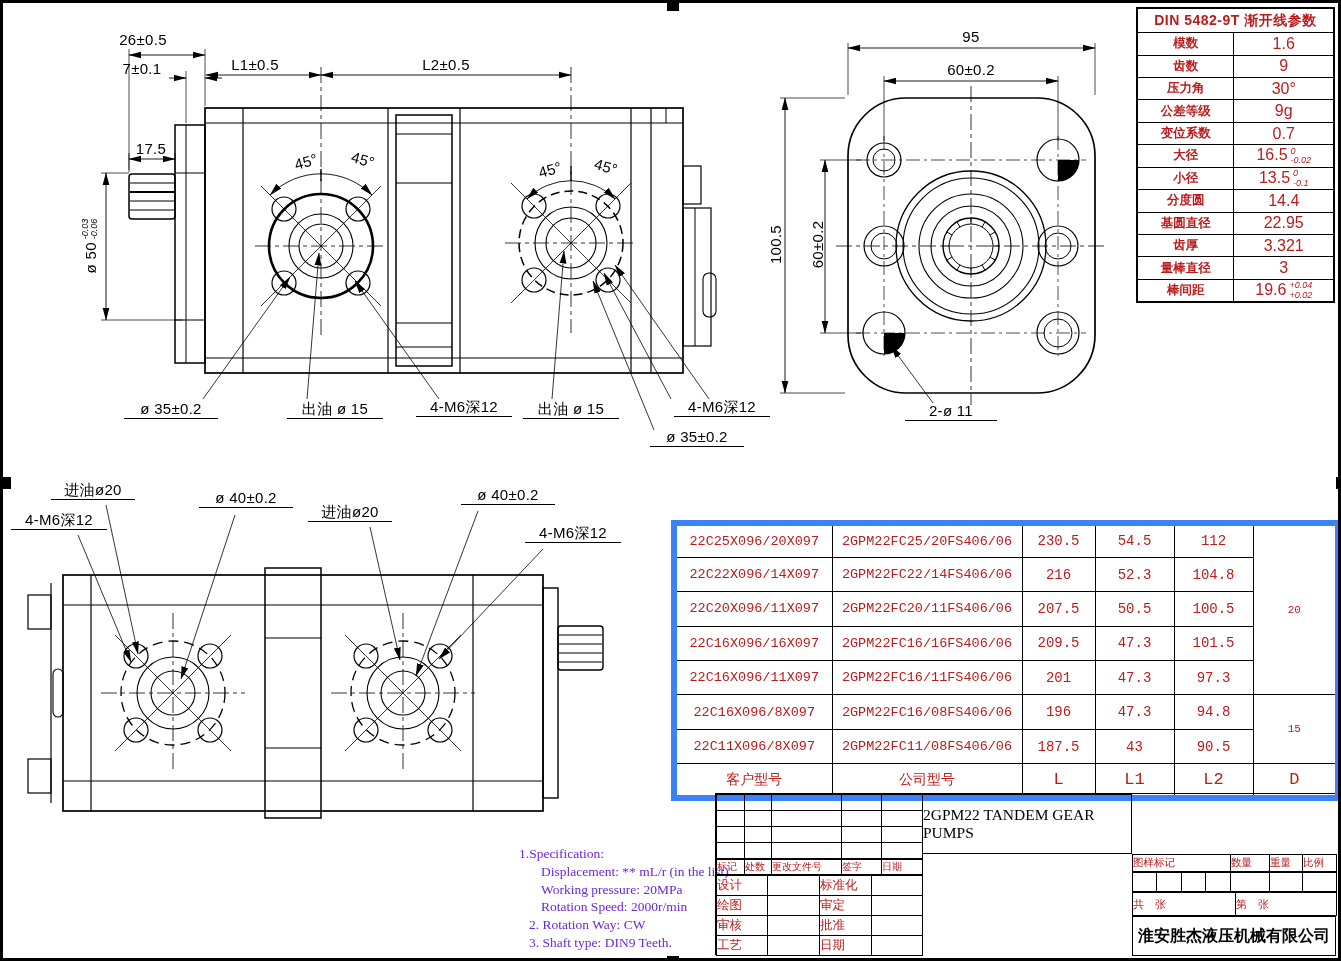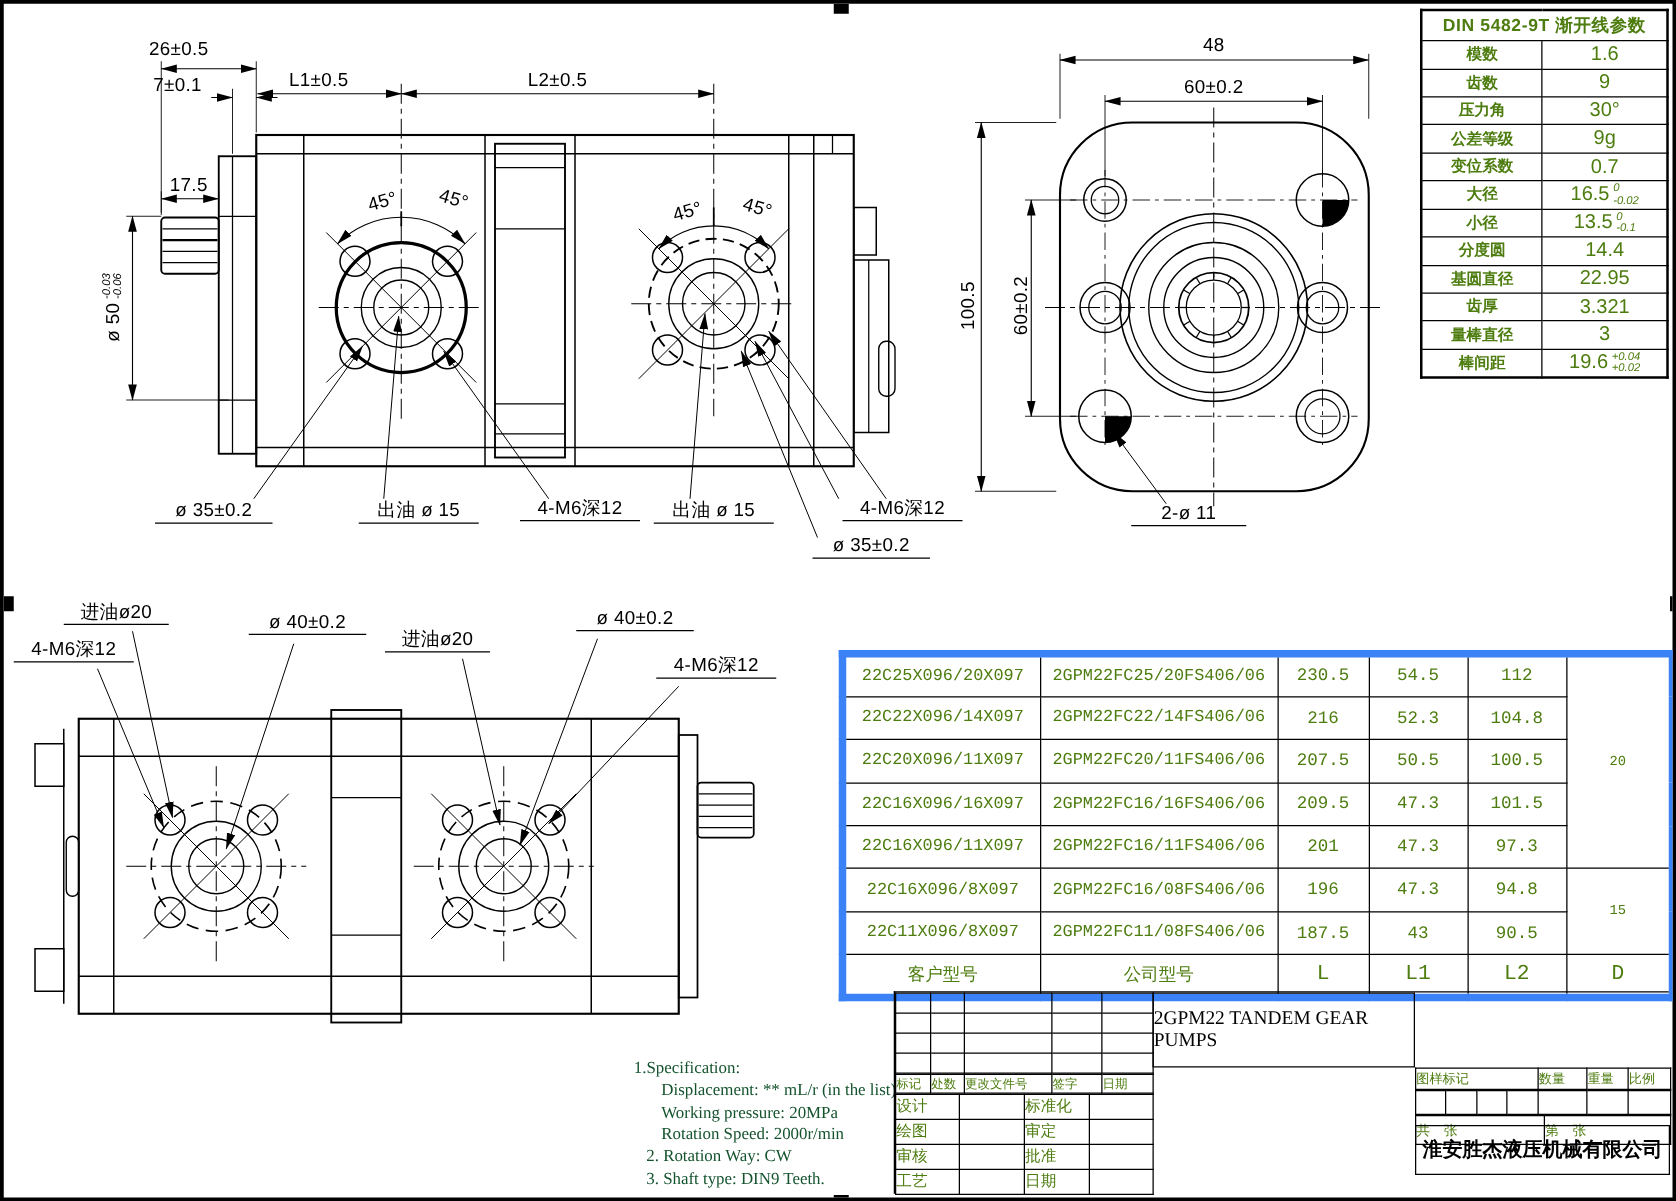--- a/index.html
+++ b/index.html
@@ -7,21 +7,21 @@
 body{font-family:"Liberation Sans",sans-serif}
 .sheet{position:relative;width:1341px;height:961px;background:#fff;border:3px solid #000;overflow:hidden}
 svg.lw{position:absolute;left:0;top:0}
 .dim{position:absolute;color:#000;font-size:15px;text-align:center;white-space:nowrap;line-height:17px;letter-spacing:.3px}
 .dim.u{border-bottom:1px solid #000;padding:0 2px 1px}
 .rot{transform:rotate(-90deg)}
 .r-15{transform:rotate(-16deg)}
 .r15{transform:rotate(16deg)}
 .flexc{display:flex;align-items:center;justify-content:center}
 .ts{display:inline-flex;flex-direction:column;justify-content:center;font-size:9px;line-height:9.5px;margin-left:3px;vertical-align:middle;text-align:left;letter-spacing:0}
-table{border-collapse:collapse;table-layout:fixed;color:#4d7c0f}
+table{border-collapse:collapse;table-layout:fixed;color:#b91c1c}
 td{border:1px solid #000;overflow:hidden;vertical-align:middle}
 
 .dintab{position:absolute;left:1133px;top:4px;width:199px;height:296px;border:2px solid #000}
 .dintab td{text-align:center;height:21px}
 .dintab .dh{font-size:14px;font-weight:bold;letter-spacing:.5px;height:23px}
 .dintab .dl{font-size:12.5px;font-weight:bold}
 .dintab .dv{font-size:16px}
 
 .mtab{position:absolute;left:668px;top:517px;width:664px;height:276px;border:6px solid #3b82f6;font-family:Liberation Mono, monospace}
 .mtab td{text-align:center;font-size:13.5px;height:34.4px}
@@ -34,21 +34,21 @@
 .tb .abs{position:absolute}
 .tb table{width:100%;height:100%}
 .tb td{text-align:left}
 .revh td{font-size:10px}
 .roles td{font-size:12.5px}
 .box{position:absolute;border:1px solid #000;display:flex;align-items:center;justify-content:center;color:#000}
 .serif{font-family:Liberation Serif, serif}
 .stamph td{font-size:10.5px}
 .sheets td{font-size:11px;letter-spacing:4px}
 
-.notes{position:absolute;left:504px;top:842px;width:210px;font-family:"Liberation Serif",serif;font-size:13.5px;line-height:17.8px;color:#14532d;white-space:nowrap}
+.notes{position:absolute;left:516px;top:842px;width:210px;font-family:"Liberation Serif",serif;font-size:13.5px;line-height:17.8px;color:#6d28d9;white-space:nowrap}
 .notes .ind{padding-left:22px}
 .notes .ind2{padding-left:10px}
 </style>
 </head>
 <body>
 
 <div class="sheet">
 
 <svg class="lw" width="1341" height="961" viewBox="0 0 1341 961">
 <defs>
@@ -279,21 +279,21 @@
 <div class="dim r15" style="left:340px;top:148px;width:40px">45°</div>
 <div class="dim r-15" style="left:527px;top:158px;width:40px">45°</div>
 <div class="dim r15" style="left:583px;top:155px;width:40px">45°</div>
 <div class="dim u" style="left:121px;top:397px;width:94px">ø 35±0.2</div>
 <div class="dim u" style="left:284px;top:397px;width:96px">出油 ø 15</div>
 <div class="dim u" style="left:413px;top:395px;width:96px">4-M6深12</div>
 <div class="dim u" style="left:520px;top:397px;width:96px">出油 ø 15</div>
 <div class="dim u" style="left:671px;top:395px;width:96px">4-M6深12</div>
 <div class="dim u" style="left:647px;top:425px;width:94px">ø 35±0.2</div>
 
-<div class="dim" style="left:940px;top:25px;width:56px">48</div>
+<div class="dim" style="left:940px;top:25px;width:56px">95</div>
 <div class="dim" style="left:928px;top:58px;width:80px">60±0.2</div>
 <div class="dim rot" style="left:742px;top:233px;width:60px">100.5</div>
 <div class="dim rot" style="left:782px;top:233px;width:64px">60±0.2</div>
 <div class="dim u" style="left:902px;top:399px;width:92px">2-ø 11</div>
 
 <div class="dim u" style="left:48px;top:478px;width:84px">进油ø20</div>
 <div class="dim u" style="left:8px;top:508px;width:96px">4-M6深12</div>
 <div class="dim u" style="left:196px;top:486px;width:94px">ø 40±0.2</div>
 <div class="dim u" style="left:305px;top:500px;width:84px">进油ø20</div>
 <div class="dim u" style="left:458px;top:483px;width:94px">ø 40±0.2</div>
@@ -608,18 +608,18 @@
           </colgroup>
       <tbody>
             <tr>
         <td>共  张</td>
         <td>第  张</td>
       </tr>
     </tbody>
         </table>
   </div>
 
-  <div class="box serif" style="left:416px;top:106px;width:204px;height:40px;font-size:16px;font-weight:bold">
+  <div class="box serif" style="left:416px;top:122px;width:204px;height:40px;font-size:16px;font-weight:bold">
     <span>淮安胜杰液压机械有限公司</span>
   </div>
 </div>
 
 </div>
 
 </body></html>

